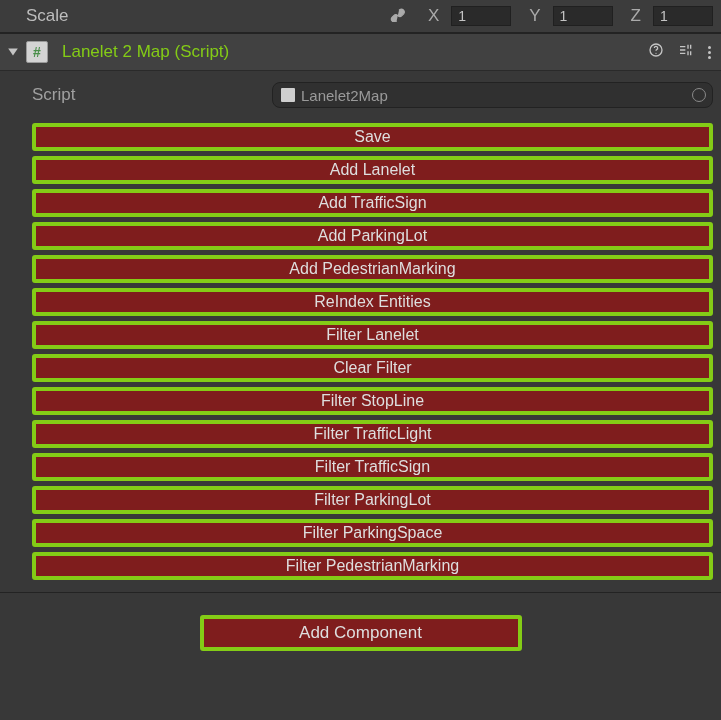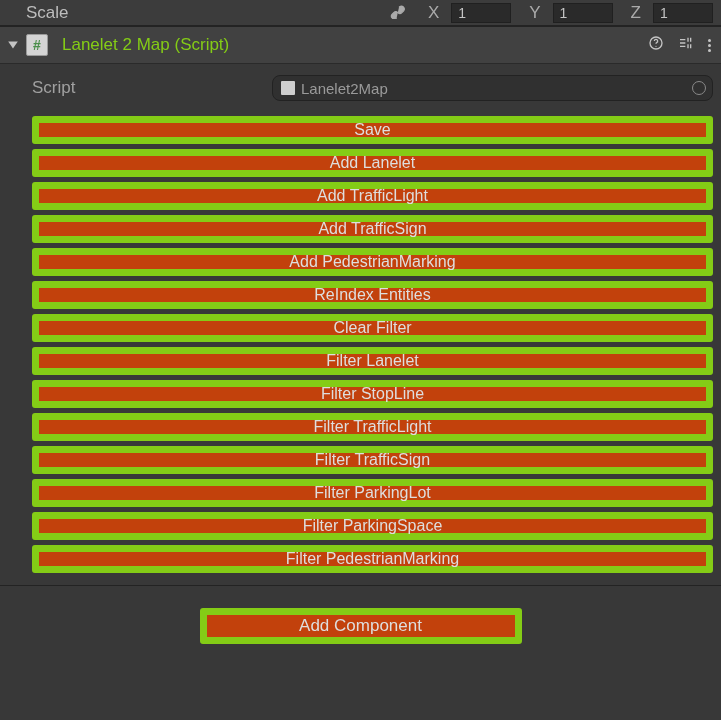--- a/index.html
+++ b/index.html
@@ -10,21 +10,21 @@
     width: 721px;
     height: 720px;
     overflow: hidden;
     font-size: 15px;
   }
 
   
   .scale-row {
     display: flex;
     align-items: center;
-    height: 26px;
+    height: 33px;
     padding: 0 8px;
     border-bottom: 1px solid #232323;
     background: #3c3c3c;
     font-size: 17px;
     gap: 8px;
   }
   .scale-row .label { color: #bdbdbd; margin-right: auto; padding-left: 18px; }
   .scale-row .axis-lbl { color: #aaa; margin: 0 4px 0 10px; }
   .scale-row .nf {
     background: #2a2a2a;
@@ -120,22 +120,22 @@
     cursor: pointer;
   }
 
   .btn-col {
     display:flex;
     flex-direction:column;
     gap: 5px;
     padding: 0 0 0 24px;
   }
   .unity-btn {
-    background: #c2410c;
-    border: 7px solid #84cc16;
+    background: #7f1d1d;
+    border: 4px solid #84cc16;
     border-radius: 3px;
     height: 28px;
     color: #dedede;
     font-size: 16px;
     display:flex;
     align-items:center;
     justify-content:center;
     cursor: pointer;
   }
 
@@ -213,26 +213,26 @@
       <span class="mini-icon"></span>
       <span>Lanelet2Map</span>
       <span class="obj-picker"></span>
     </div>
   </div>
 
   <div class="btn-col" id="btn-col">
 
   <div class="unity-btn">Save</div>
       <div class="unity-btn">Add Lanelet</div>
-      <div class="unity-btn">Add TrafficLight</div>
       <div class="unity-btn">Add TrafficSign</div>
+      <div class="unity-btn">Add ParkingLot</div>
       <div class="unity-btn">Add PedestrianMarking</div>
       <div class="unity-btn">ReIndex Entities</div>
+      <div class="unity-btn">Filter Lanelet</div>
       <div class="unity-btn">Clear Filter</div>
-      <div class="unity-btn">Filter Lanelet</div>
       <div class="unity-btn">Filter StopLine</div>
       <div class="unity-btn">Filter TrafficLight</div>
       <div class="unity-btn">Filter TrafficSign</div>
       <div class="unity-btn">Filter ParkingLot</div>
       <div class="unity-btn">Filter ParkingSpace</div>
       <div class="unity-btn">Filter PedestrianMarking</div>
     </div>
 </div>
 
 <div class="footer">

